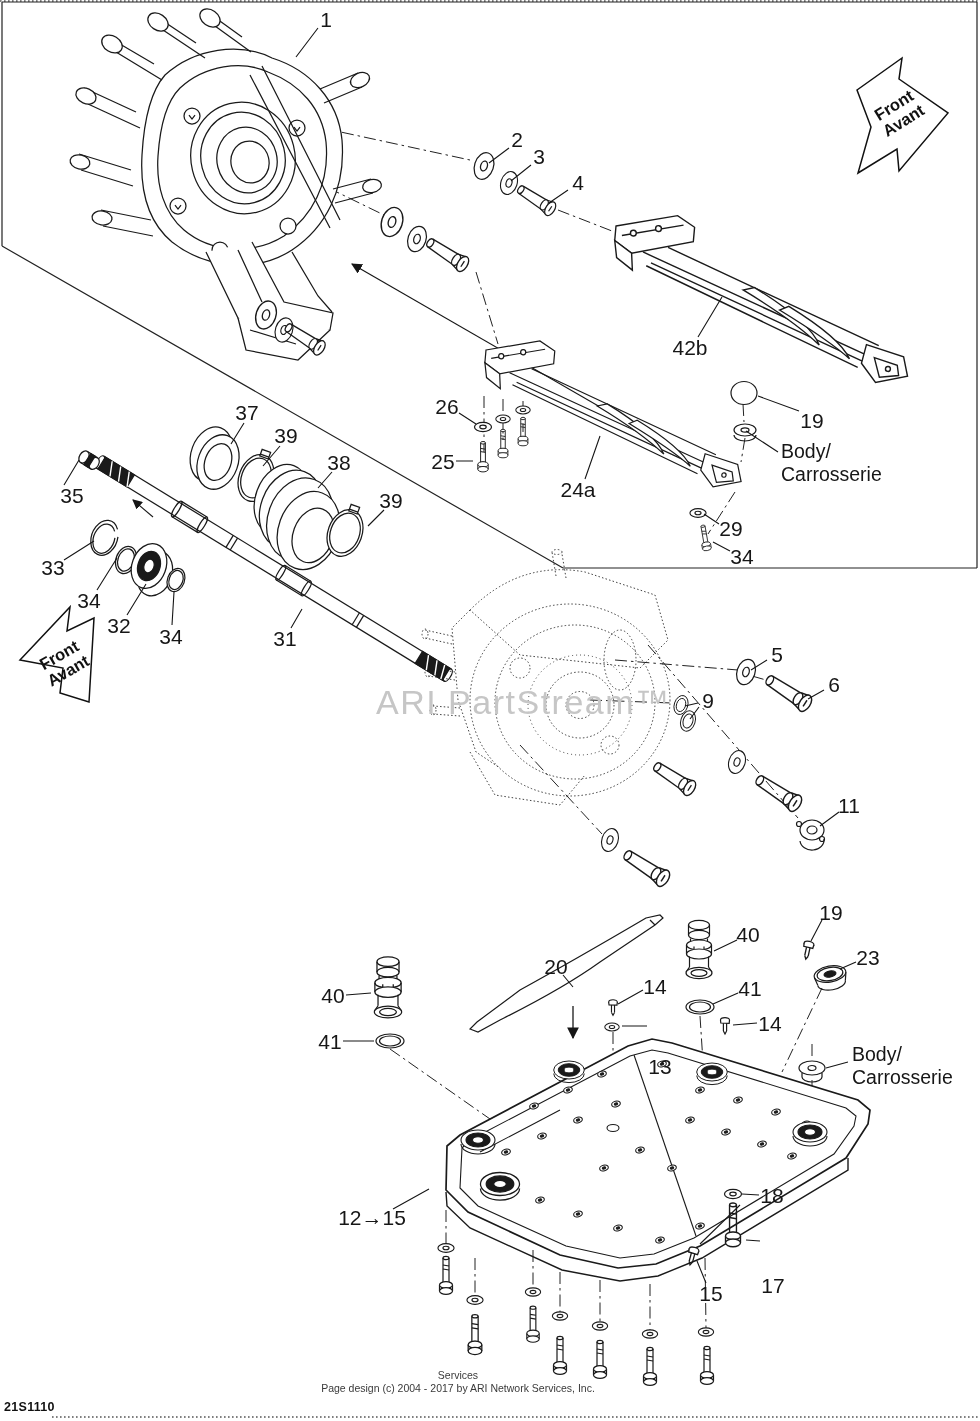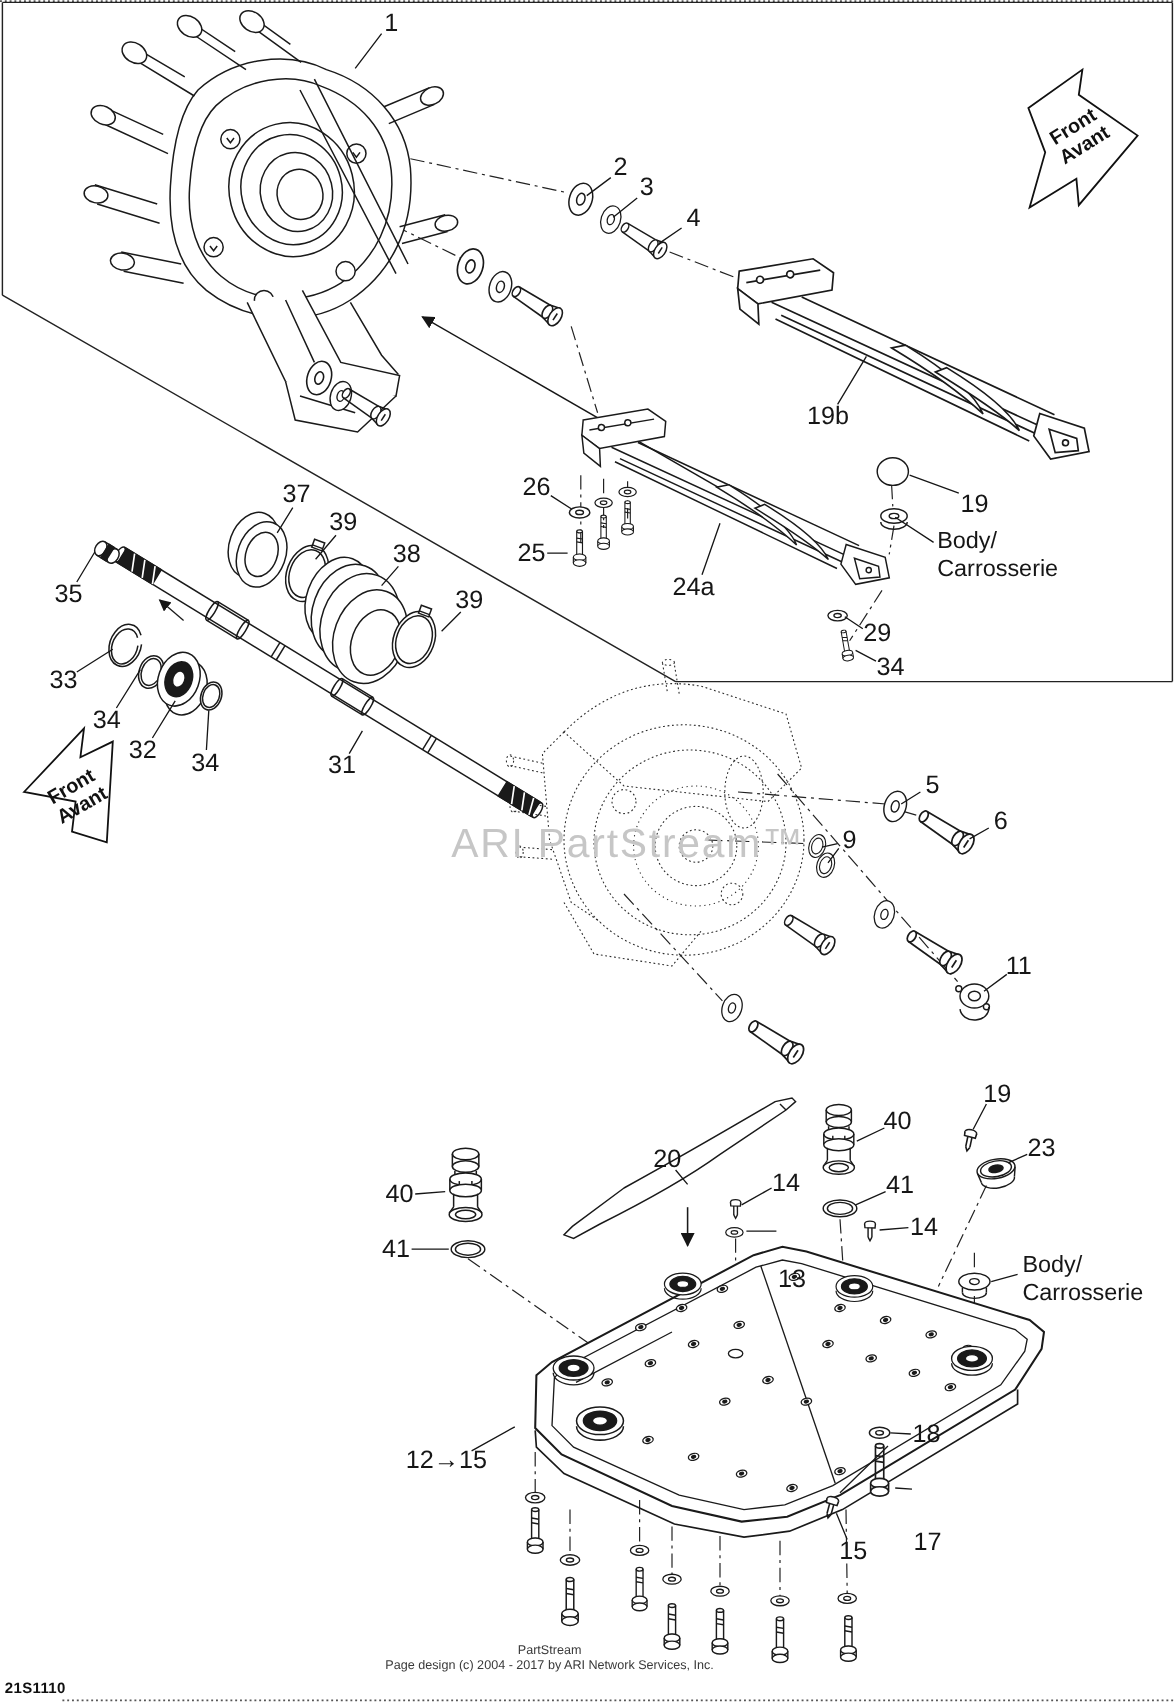--- a/index.html
+++ b/index.html
@@ -462,34 +462,34 @@
       <text class="fa" text-anchor="middle" x="0" y="18">Avant</text>
     </g>
   </g>
 </svg>
 
 <div id="callouts">
       <div class="co num" style="left: 326px; top: 19px;">1</div>
       <div class="co num" style="left: 517px; top: 139px;">2</div>
       <div class="co num" style="left: 539px; top: 156px;">3</div>
       <div class="co num" style="left: 578px; top: 182px;">4</div>
-      <div class="co num" style="left: 690px; top: 347px;">19b</div>
+      <div class="co num" style="left: 690px; top: 347px;">42b</div>
       <div class="co num" style="left: 447px; top: 406px;">26</div>
       <div class="co num" style="left: 443px; top: 461px;">25</div>
       <div class="co num" style="left: 578px; top: 489px;">24a</div>
       <div class="co num" style="left: 812px; top: 392px; margin-top: 28px;">19</div>
       <div class="co txt" style="left: 781px; top: 440px;">Body/
 Carrosserie</div>
       <div class="co num" style="left: 731px; top: 528px;">29</div>
       <div class="co num" style="left: 742px; top: 556px;">34</div>
       <div class="co num" style="left: 247px; top: 412px;">37</div>
       <div class="co num" style="left: 286px; top: 435px;">39</div>
       <div class="co num" style="left: 339px; top: 462px;">38</div>
       <div class="co num" style="left: 391px; top: 500px;">39</div>
-      <div class="co num" style="left: 57px; top: 495px;">35</div>
+      <div class="co num" style="left: 72px; top: 495px;">35</div>
       <div class="co num" style="left: 53px; top: 567px;">33</div>
       <div class="co num" style="left: 89px; top: 600px;">34</div>
       <div class="co num" style="left: 119px; top: 625px;">32</div>
       <div class="co num" style="left: 171px; top: 636px;">34</div>
       <div class="co num" style="left: 285px; top: 638px; text-align: center;">31</div>
       <div class="co num" style="left: 777px; top: 654px;">5</div>
       <div class="co num" style="left: 834px; top: 684px;">6</div>
       <div class="co num" style="left: 708px; top: 700px;">9</div>
       <div class="co num" style="left: 849px; top: 805px;">11</div>
       <div class="co num" style="left: 333px; top: 995px;">40</div>
@@ -504,18 +504,18 @@
       <div class="co num" style="left: 868px; top: 957px;">23</div>
       <div class="co txt" style="left: 852px; top: 1043px;">Body/
 Carrosserie</div>
       <div class="co num" style="left: 372px; top: 1217px;">12→15</div>
       <div class="co num" style="left: 772px; top: 1195px;">18</div>
       <div class="co num" style="left: 773px; top: 1241px; margin-top: 44px;">17</div>
       <div class="co num" style="left: 711px; top: 1293px;">15</div>
     </div>
 
 <div class="meta" id="copyright">
-  <div>PartStream</div>
+  <div>Services</div>
   <div>Page design (c) 2004 - 2017 by ARI Network Services, Inc.</div>
 </div>
 <div class="meta" id="sheetid">21S1110</div>
 
 </div>
 
 </body></html>

